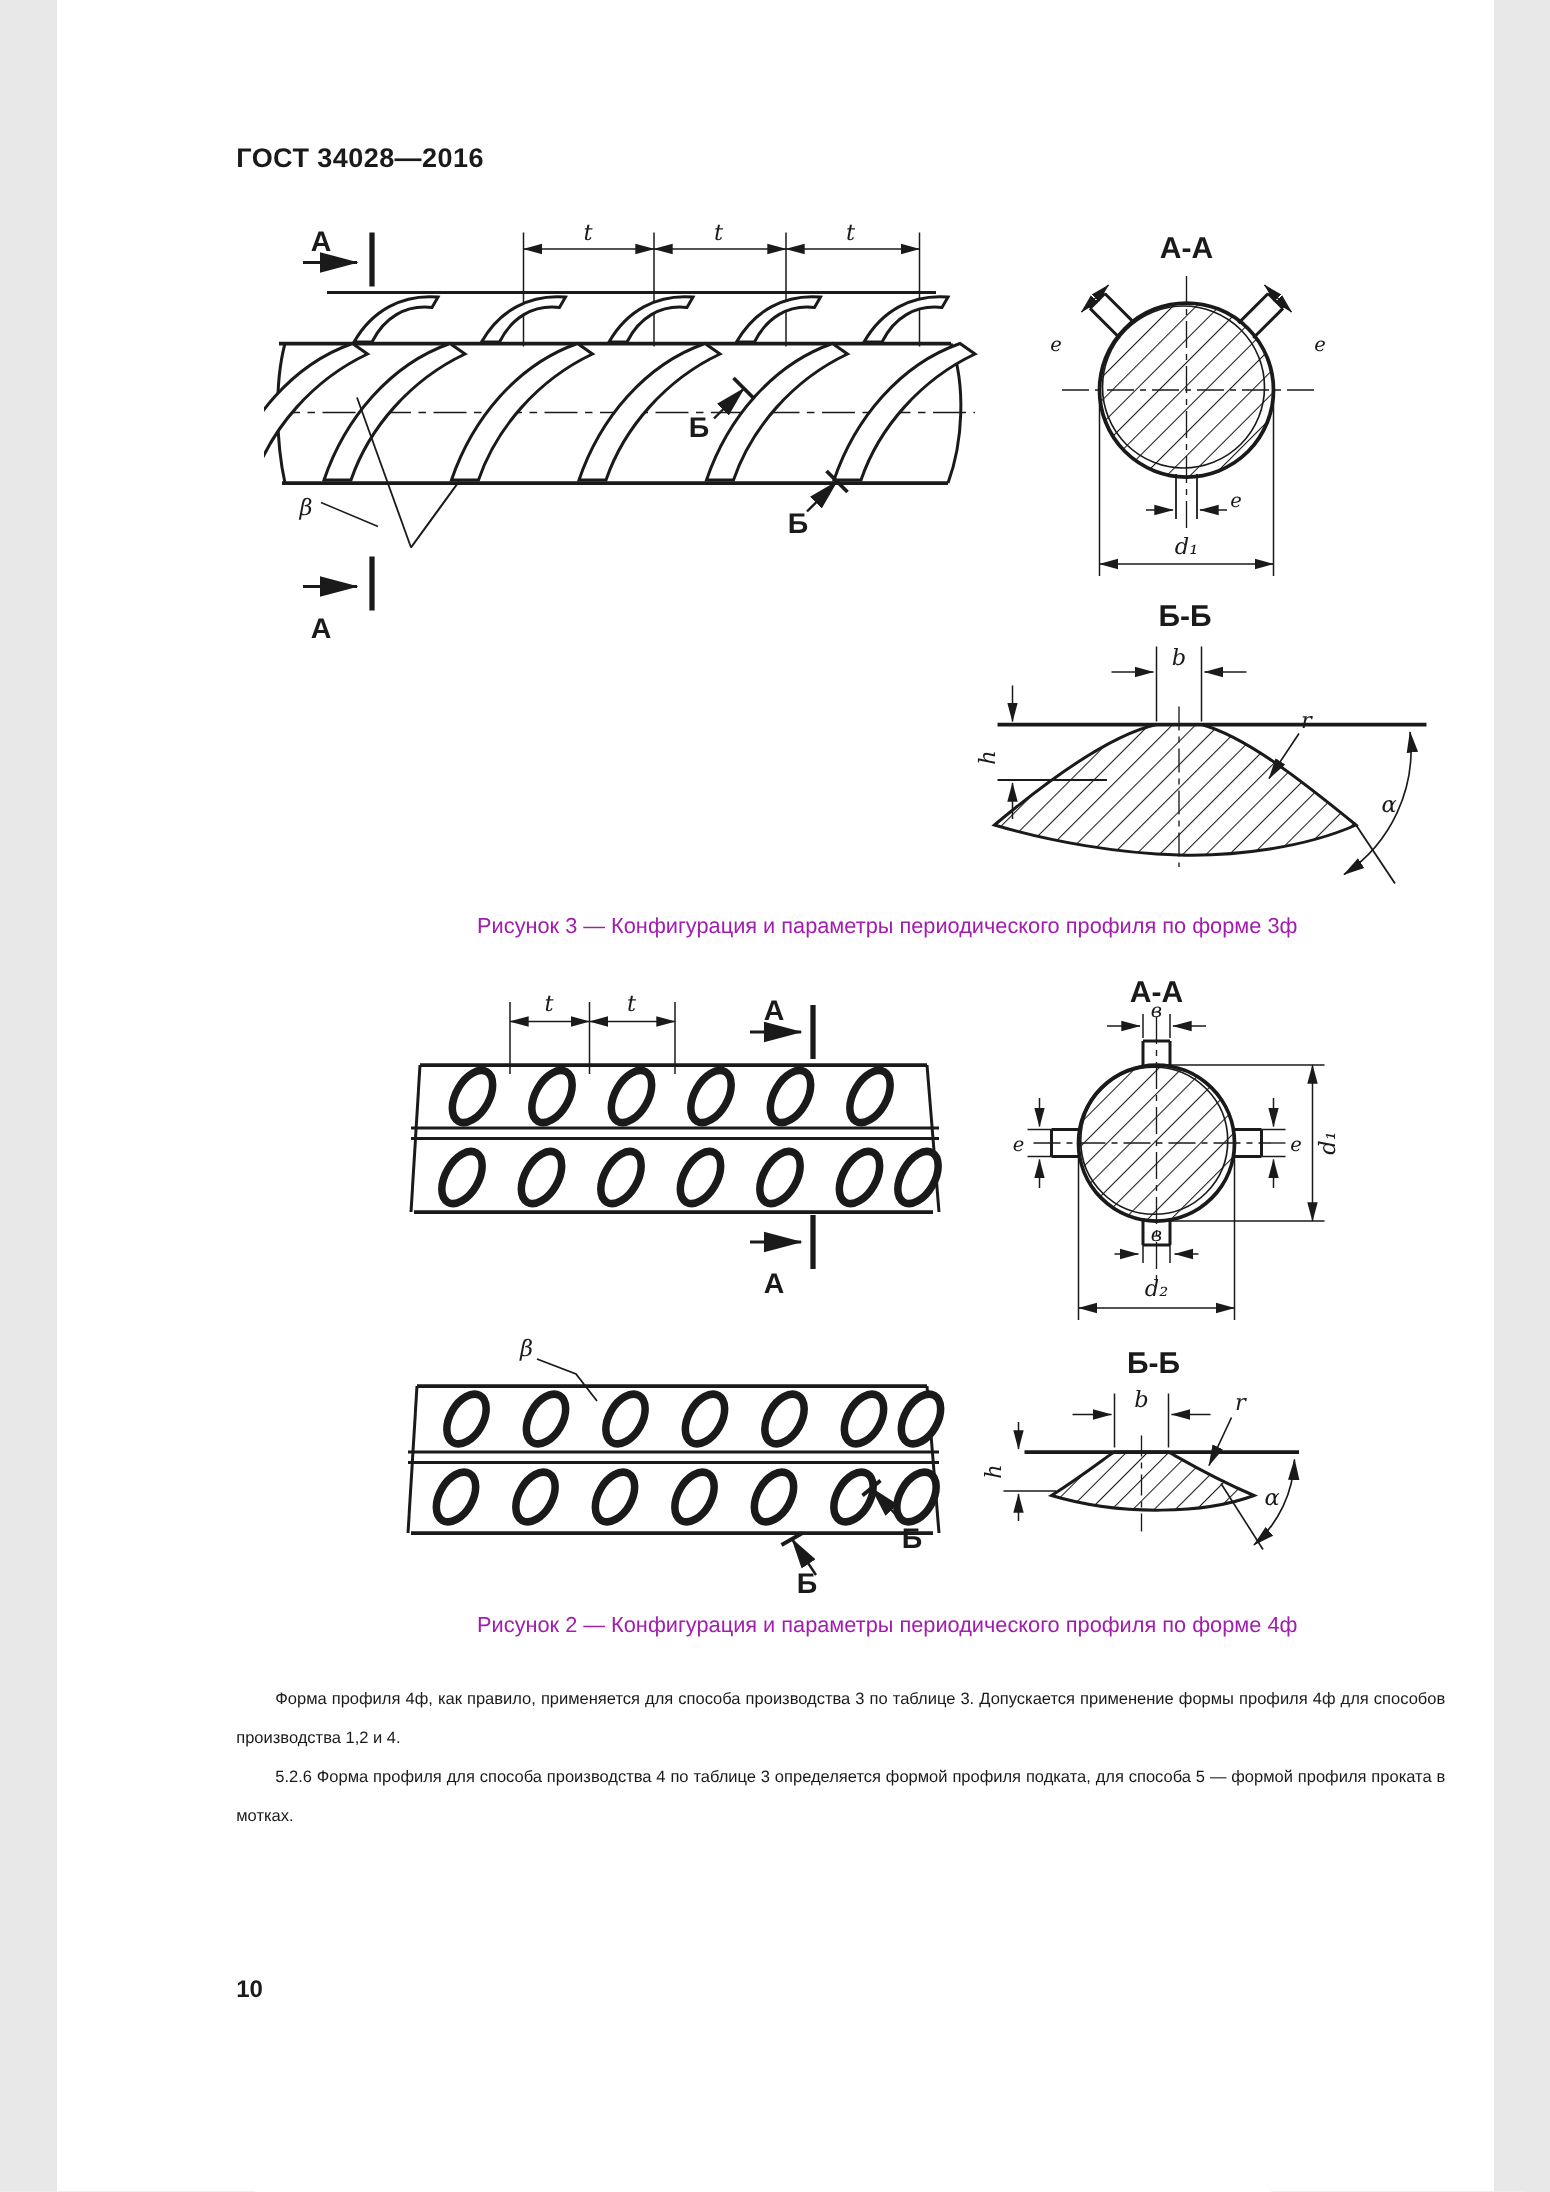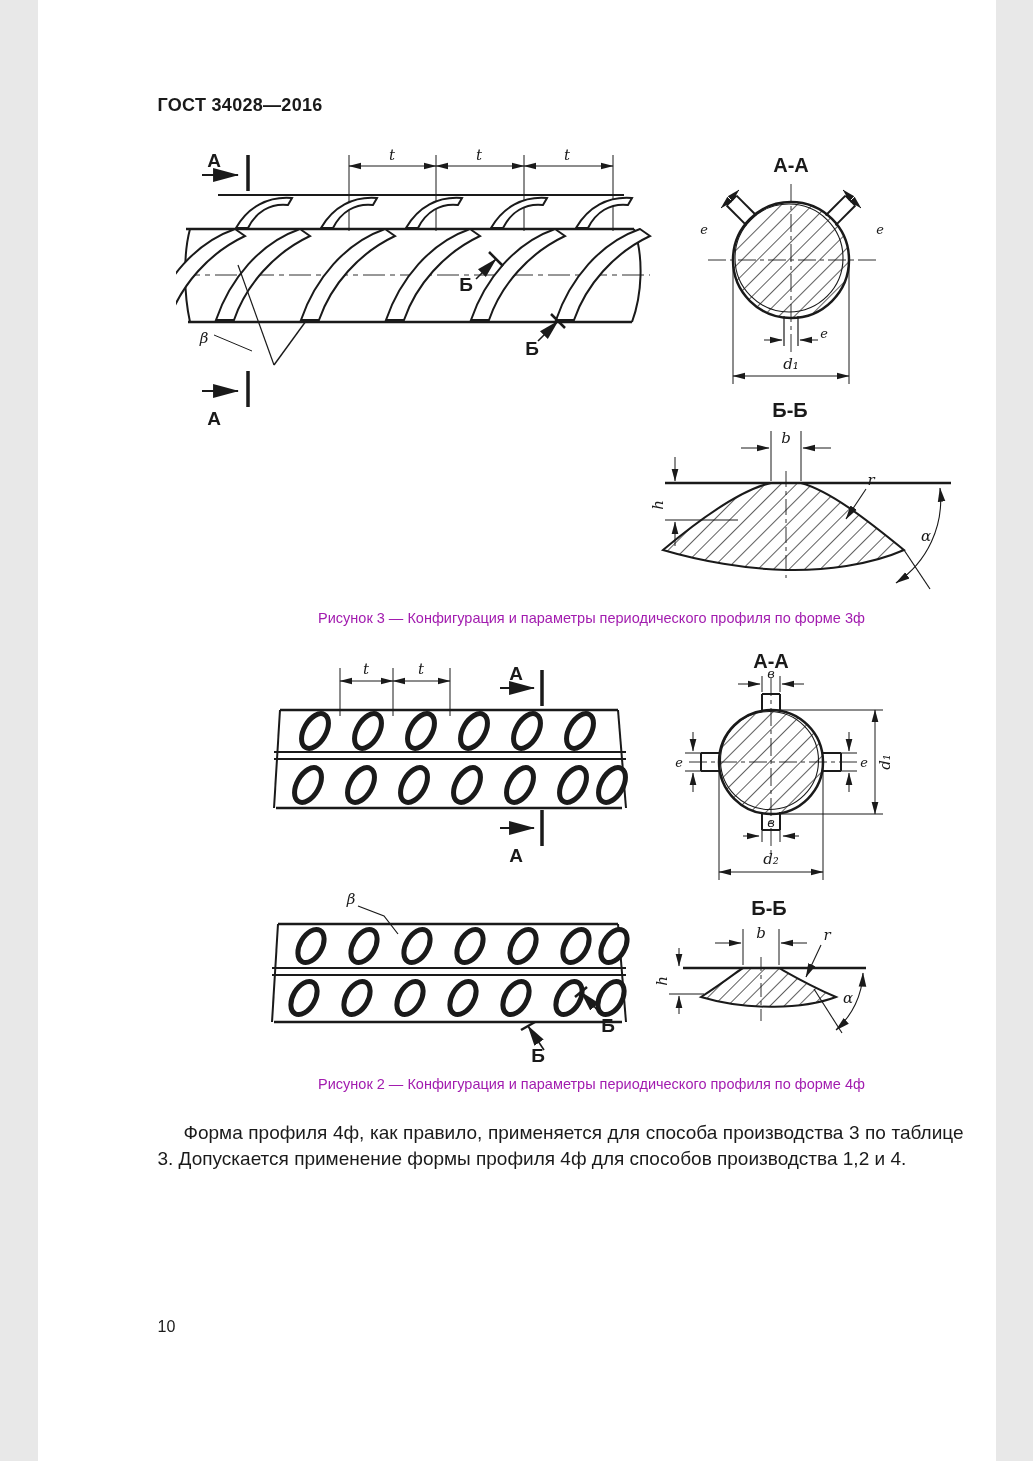--- a/index.html
+++ b/index.html
@@ -26,25 +26,25 @@
   .fig{position:absolute;}
   #fig3-rebar{left:138px;top:133px;}
   #fig3-aa{left:650px;top:142px;}
   #fig3-bb{left:600px;top:393px;}
   #fig4-rebar1{left:222px;top:648px;}
   #fig4-aa{left:633px;top:642px;}
   #fig4-rebar2{left:218px;top:882px;}
   #fig4-bb{left:618px;top:893px;}
   .bodytext{
     position:absolute;left:120px;top:1120px;width:806px;
-    font-size:19px;line-height:26px;text-align:justify;
+    font-size:11px;line-height:26px;text-align:justify;
   }
   .bodytext p{margin:0;text-indent:26px;}
   .page-number{
-    position:absolute;left:120px;top:1318px;font-size:16px;
+    position:absolute;left:120px;top:1318px;font-size:16px;font-weight:bold;
   }
   svg text{fill:#1a1a1a;}
   .cutlbl{font-family:"Liberation Sans",sans-serif;font-weight:bold;font-size:19px;}
   .seclbl{font-family:"Liberation Sans",sans-serif;font-weight:bold;font-size:20px;}
   .dimlbl{font-family:"DejaVu Serif",serif;font-style:italic;font-size:15px;}
   .dimsm{font-family:"DejaVu Serif",serif;font-style:italic;font-size:13px;}
 </style>
 </head>
 <body>
 
@@ -405,17 +405,18 @@
     <text class="dimlbl" x="171" y="47" text-anchor="middle" font-size="14">r</text>
     <line x1="158" y1="96" x2="186" y2="140" stroke="#1a1a1a" stroke-width="1.1"></line>
     <path d="M207,80 A80 80 0 0 1 180,137" fill="none" stroke="#1a1a1a" stroke-width="1.1" marker-start="url(#ar4b)" marker-end="url(#ar4b)"></path>
     <text class="dimlbl" x="192" y="110" text-anchor="middle" font-size="15">α</text>
   </svg>
 
   <div id="caption4" class="fig-caption">Рисунок 2 — Конфигурация и параметры периодического профиля по форме 4ф</div>
 
   <div class="bodytext">
     <p>Форма профиля 4ф, как правило, применяется для способа производства 3 по таблице 3. Допускается применение формы профиля 4ф для способов производства 1,2 и 4.</p>
+    <p>5.2.6 Форма профиля для способа производства 4 по таблице 3 определяется формой профиля подката, для способа 5 — формой профиля проката в мотках.</p>
   </div>
 
   <div class="page-number">10</div>
 
 </div>
 
 </body></html>

